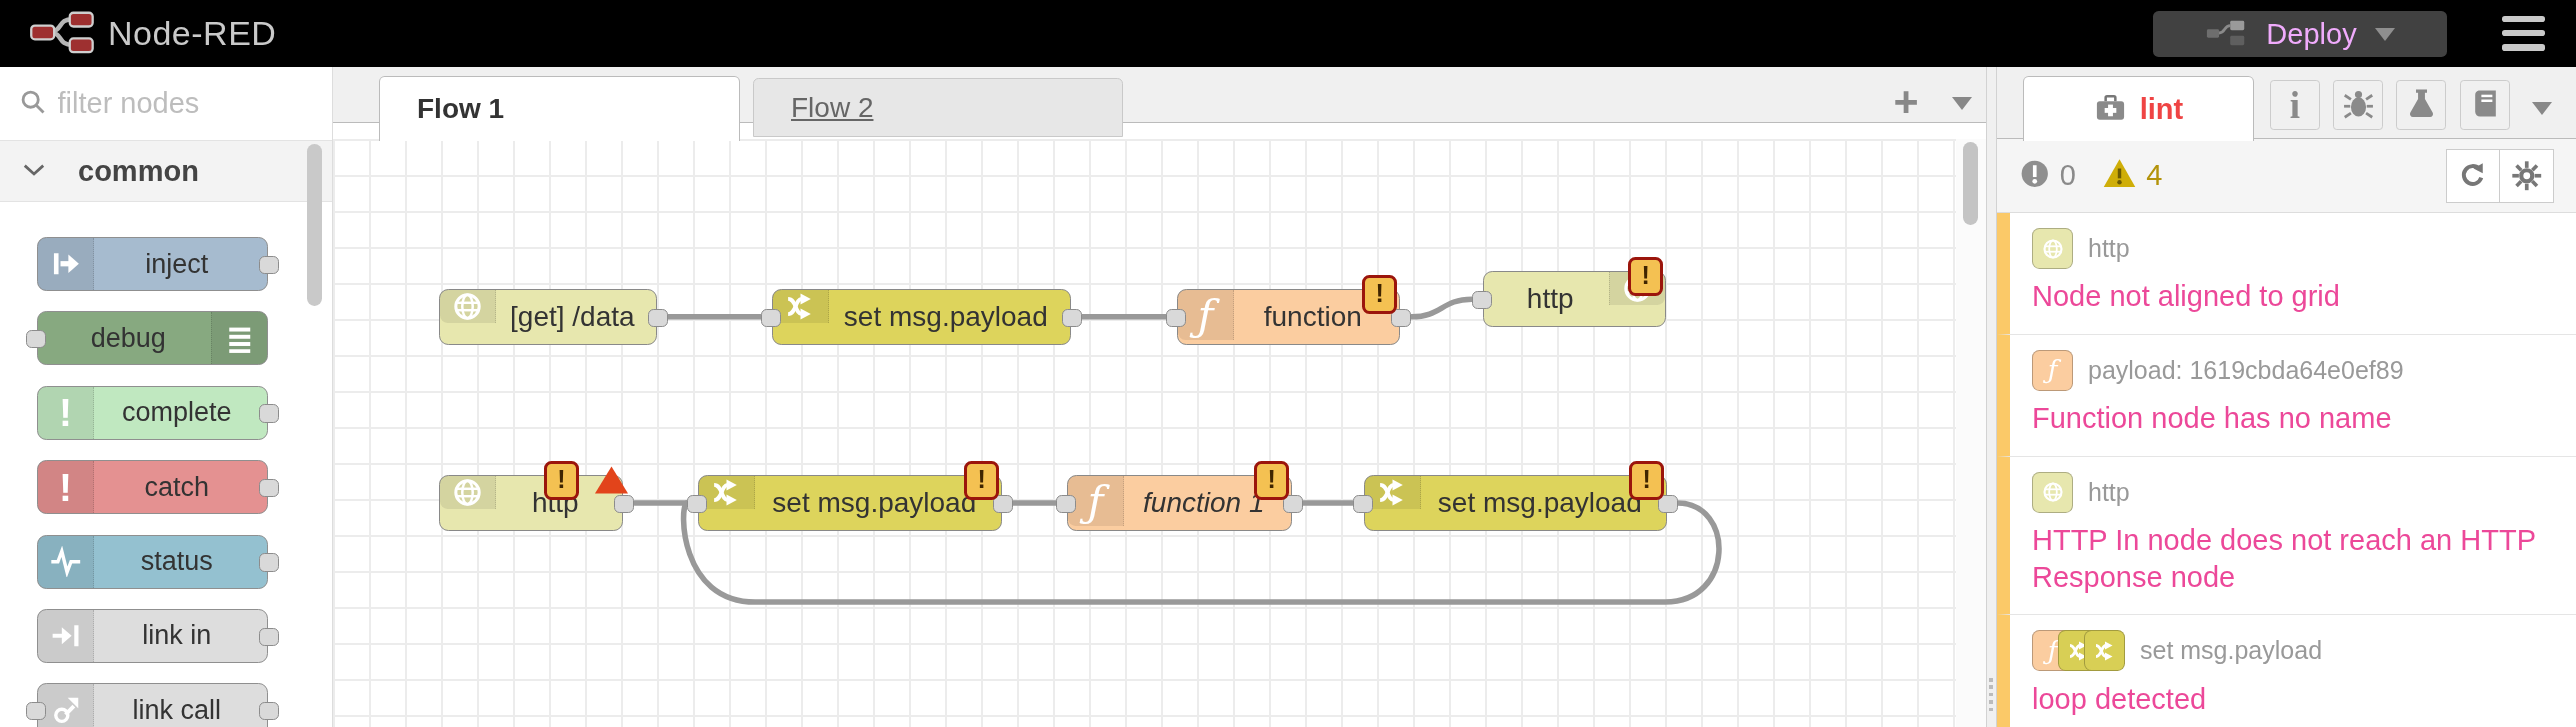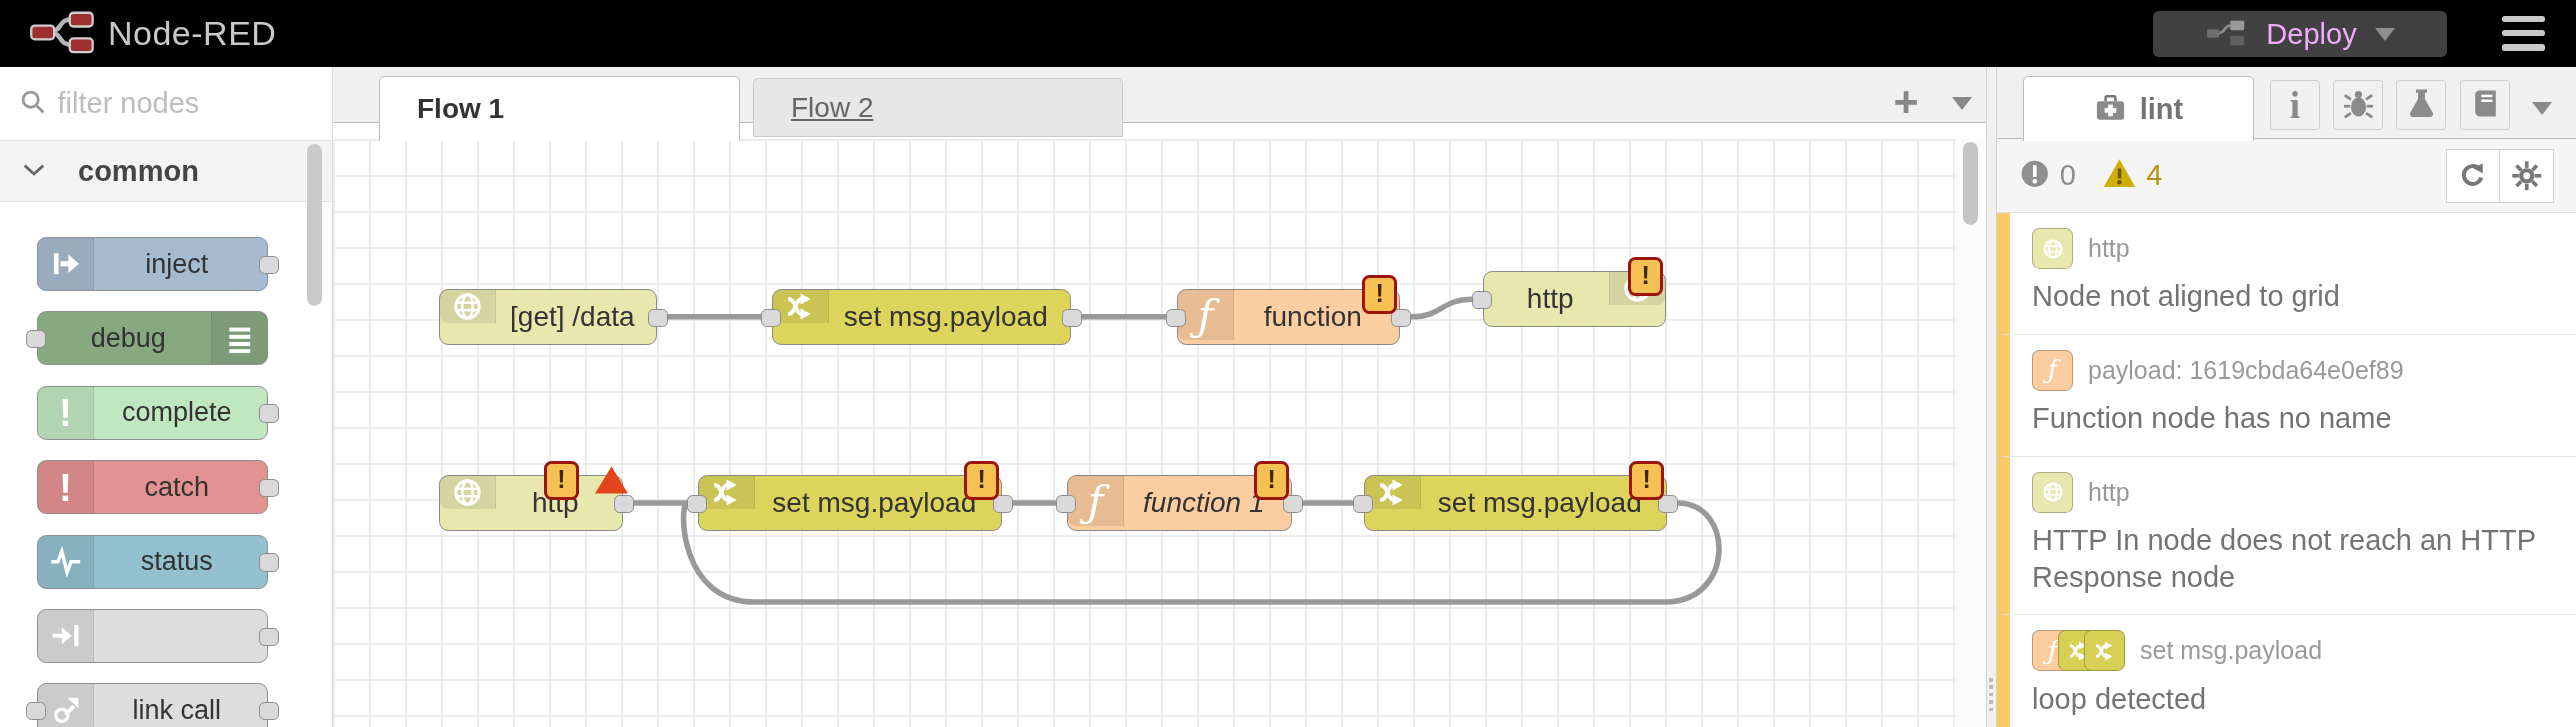--- a/index.html
+++ b/index.html
@@ -92,21 +92,21 @@
   #separator .grip { position:absolute; left:1.9px; top:611px; width:3.7px; height:37px;
     background:repeating-linear-gradient(#bbb 0 3.7px, transparent 3.7px 7.4px); }
 
   
   #sidebar { position:absolute; left:1997px; top:67px; width:579px; height:661px; background:#fff; }
   #side-tabbar { position:absolute; left:0; top:0; width:579px; height:72px; background:#f0f0f0;
     border-bottom:1.9px solid #bbb; }
   #lint-tab { position:absolute; left:26px; top:9.3px; width:231px; height:65px; background:#fff;
     border:1.9px solid #bbb; border-bottom:none; border-radius:5.6px 5.6px 0 0; display:flex;
     align-items:center; justify-content:center; gap:13px; cursor:pointer; z-index:2; }
-  #lint-tab .tab-label { font-size:29px; font-weight:bold; color:#737373; }
+  #lint-tab .tab-label { font-size:29px; font-weight:bold; color:#ef4444; }
   .side-icon-btn { position:absolute; top:13px; width:50px; height:50px; border:1.9px solid #ccc;
     border-radius:3.7px; display:flex; align-items:center; justify-content:center; cursor:pointer; }
   #side-tab-chev { position:absolute; left:535px; top:35px; cursor:pointer; border-top-color:#888; }
   #lint-header { position:absolute; left:0; top:72px; width:579px; height:74px; background:#f5f5f5;
     border-bottom:1.9px solid #ddd; display:flex; align-items:center; padding:0 22px; }
   .count-num { font-size:29px; margin-left:9.3px; }
   #error-count { color:#8a8a8a; margin-right:26px; }
   #warning-count { color:#b3930a; }
   #lint-actions { margin-left:auto; display:flex; }
   .lint-action-btn { width:54px; height:54px; background:#fff; border:1.9px solid #ccc;
@@ -114,21 +114,21 @@
   .lint-action-btn + .lint-action-btn { border-left:none; }
   #issues { position:absolute; left:0; top:146px; width:579px; }
   .issue { border-left:13px solid #fbc968; border-bottom:1.9px solid #e5e5e5; padding:15px 18.5px 18.5px 22px;
     background:#fff; cursor:pointer; }
   .issue-head { display:flex; align-items:center; }
   .issue-icons { display:flex; margin-right:15px; }
   .mini-node-icon { width:41px; height:41px; border:1.9px solid rgba(0,0,0,0.25); border-radius:7.4px;
     display:flex; align-items:center; justify-content:center; }
   .mini-node-icon + .mini-node-icon { margin-left:-15px; }
   .issue-node-label { font-size:25px; color:#999; }
-  .issue-msg { margin-top:9.3px; font-size:29px; color:#737373; line-height:37px; max-width:519px; }
+  .issue-msg { margin-top:9.3px; font-size:29px; color:#ec4899; line-height:37px; max-width:519px; }
   .fn-glyph { font-family:"DejaVu Serif", serif; font-style:italic; color:#fff; }
 </style>
 </head>
 <body>
 
 <div id="app">
 
   <div id="header">
     <span id="logo">
       <svg width="67" height="44" viewBox="0 0 72 48">
@@ -224,20 +224,21 @@
           <div class="port out"></div>
         </div>
         <div class="palette-node" style="background: rgb(221, 221, 221);">
           <div class="node-icon-region left">
             <svg width="31.5" height="31.5" viewBox="0 0 24 24" fill="#fff">
               <rect x="18.5" y="4" width="3.2" height="16"></rect>
               <rect x="2" y="10.5" width="8" height="3"></rect>
               <polygon points="9,5.5 16.5,12 9,18.5"></polygon>
             </svg>
           </div>
+          <div class="node-label icon-left">link in</div>
           <div class="port out"></div>
         </div>
         <div class="palette-node" style="background: rgb(221, 221, 221);">
           <div class="node-icon-region left">
             <svg width="31.5" height="31.5" viewBox="0 0 24 24">
               <circle cx="9" cy="15.5" r="4.6" stroke="#fff" stroke-width="2.6" fill="none"></circle>
               <rect x="10.5" y="10.2" width="9" height="3" transform="rotate(-45 15 11.7)" fill="#fff"></rect>
               <polygon points="13.5,2 21.5,2 21.5,10" fill="#fff"></polygon>
             </svg>
           </div>

